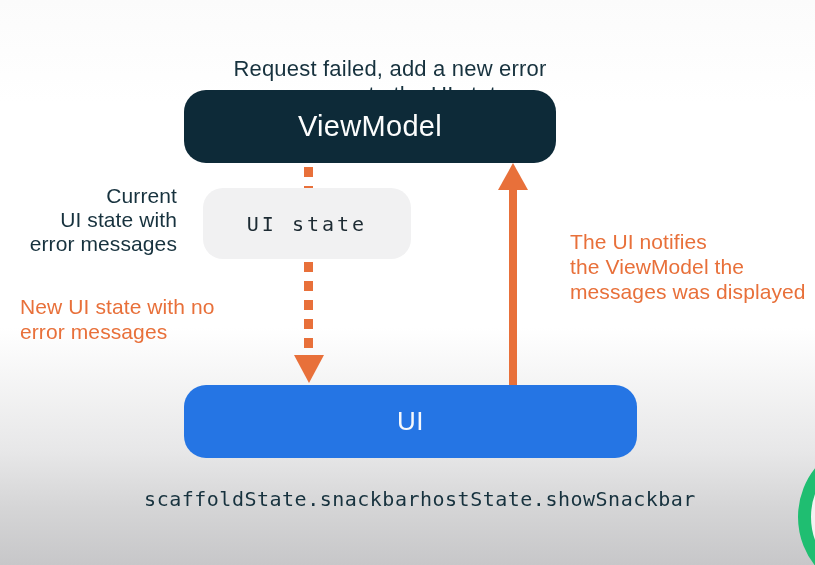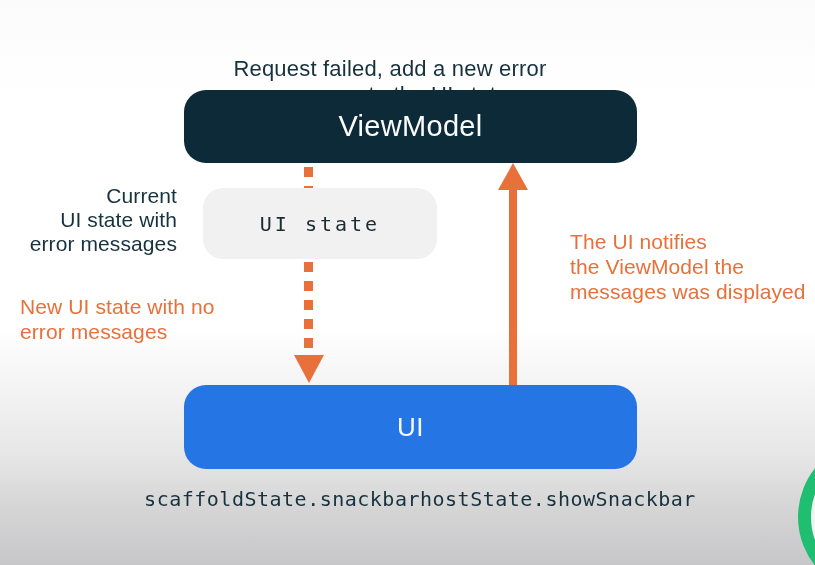--- a/index.html
+++ b/index.html
@@ -34,33 +34,33 @@
   .label-current { left: 0; top: 184px; width: 177px; text-align: right; color: #17323e; }
   .label-new    { left: 20px; top: 294px; width: 243px; text-align: left; color: #e8703a; line-height: 25px; }
   .label-notify { left: 570px; top: 229px; width: 246px; text-align: left; color: #e8703a; line-height: 25px; }
 
   
   .box {
     position: absolute;
     display: flex; align-items: center; justify-content: center;
   }
   .box-viewmodel {
-    left: 184px; top: 90px; width: 453px; height: 73px;
+    left: 184px; top: 90px; width: 372px; height: 73px;
     background: #0d2a38; border-radius: 22px;
     color: #fcfdfd; font-size: 29px; font-weight: 500; letter-spacing: 0.3px; text-align: right;
   }
   .box-uistate {
-    left: 203px; top: 188px; width: 234px; height: 71px;
+    left: 203px; top: 188px; width: 208px; height: 71px;
     background: #f1f1f2; border-radius: 20px;
     color: #1d2b33;
     font-family: "DejaVu Sans Mono", monospace;
     font-size: 20px; letter-spacing: 3px; font-weight: 500;
   }
   .box-ui {
-    left: 184px; top: 385px; width: 453px; height: 84px;
+    left: 184px; top: 385px; width: 453px; height: 73px;
     background: #2575e4; border-radius: 22px;
     color: #f5f8fc; font-size: 26px; font-weight: 500; letter-spacing: 0.5px;
   }
 
   
   .arrow-dashed-line {
     position: absolute; left: 304px; top: 167px; width: 9px; height: 188px;
     background: repeating-linear-gradient(180deg,
       #e8703a 0px, #e8703a 10px, transparent 10px, transparent 19px);
   }

